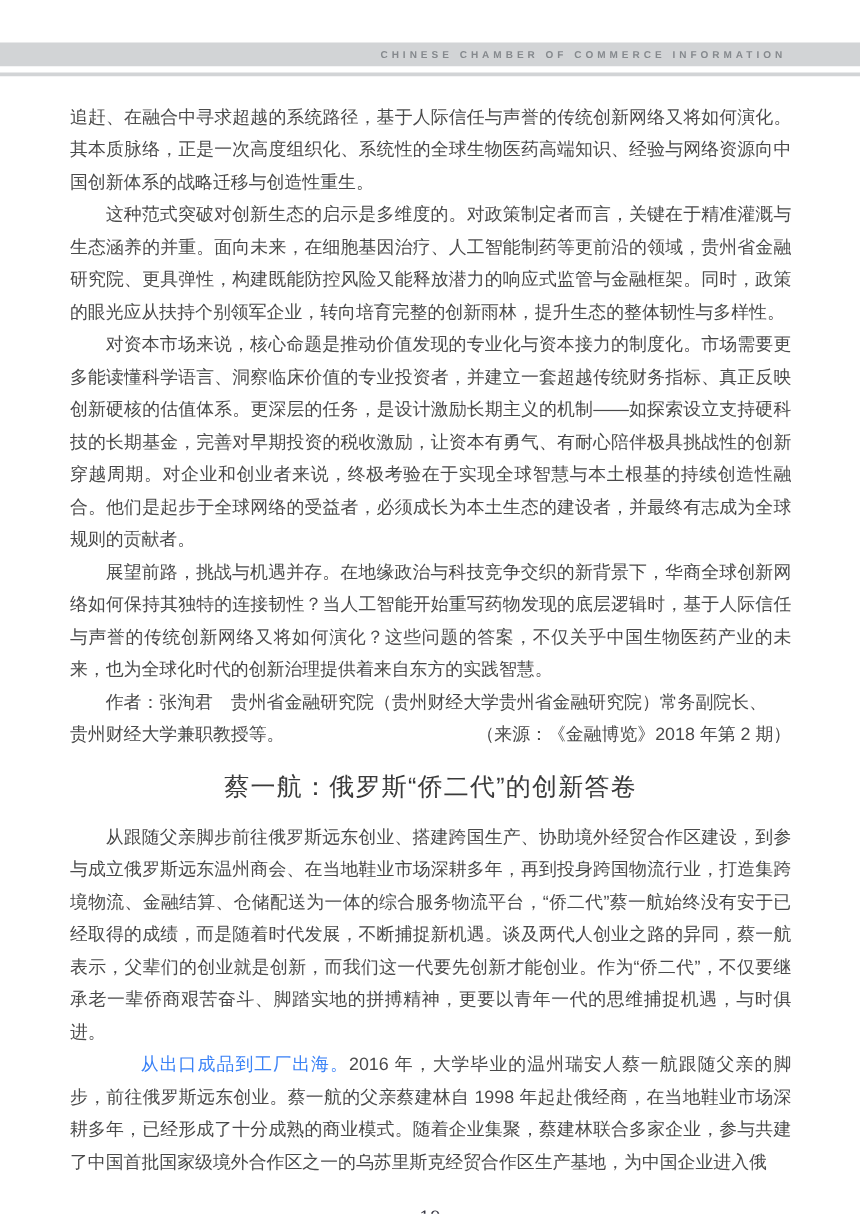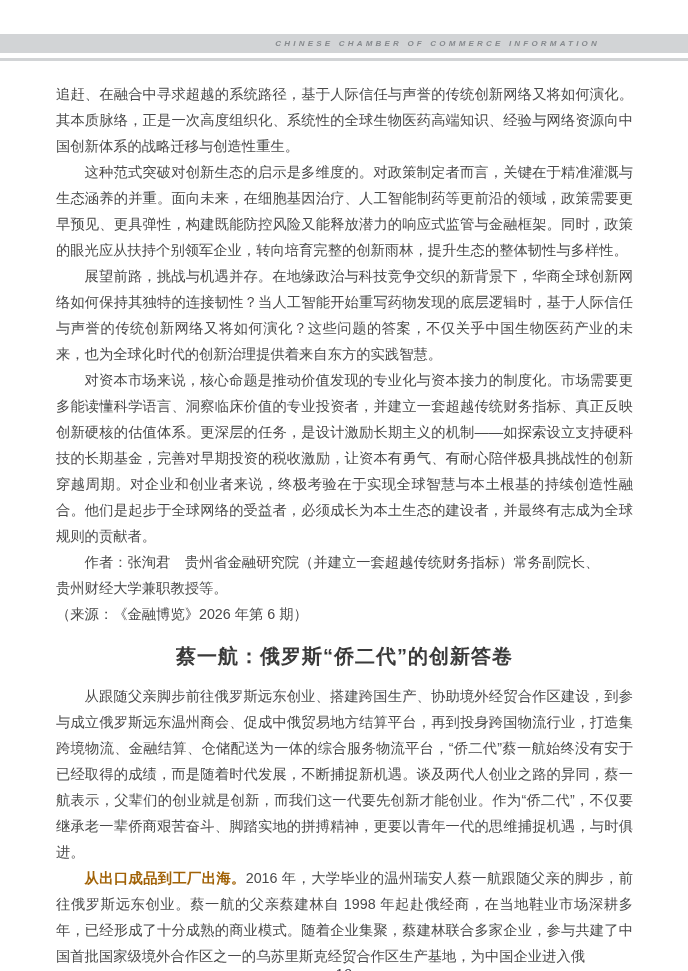--- a/index.html
+++ b/index.html
@@ -4,76 +4,76 @@
 <style>
   * { margin:0; padding:0; box-sizing:border-box; }
   html,body { width:688px; }
   body {
     width:688px; height:971px; position:relative; background:#ffffff;
     font-family:"Liberation Sans","DejaVu Sans",sans-serif; overflow:hidden;
   }
   .page { width:688px; height:971px; position:relative; background:#fff; }
   .banner {
     margin-top:34px; height:19px; width:100%; background:#d2d4d6;
-    display:flex; align-items:center; justify-content:flex-end; padding-right:88px;font-style:italic;
+    display:flex; align-items:center; justify-content:flex-end; padding-right:59px;
   }
   .banner-text {
     font-size:8px; font-weight:bold; letter-spacing:3.2px; color:#85898d;
     font-family:"Liberation Sans","DejaVu Sans",sans-serif;
   }
   .rule { margin-top:5px; height:3px; width:100%; background:#d2d4d6; }
   .content {
     padding:0 55px 0 56px; margin-top:20px; color:#4a4a4a;
     font-size:14.3px; line-height:26px; text-align:justify;
   }
   .content p { margin:0; }
   .indent { text-indent:2em; }
   .author-row2 {
-    display:flex; justify-content:space-between; align-items:baseline;flex-direction:column;
+    display:flex; justify-content:space-between; align-items:baseline;
   }
   .article-title {
-    text-align:center; font-size:20px; font-weight:bold; color:#3a3a3a;
+    text-align:center; font-size:20px; font-weight:normal; color:#3a3a3a;
     letter-spacing:1px; margin:15px 0 13px 0; line-height:28px; text-indent:0;
   }
-  .lead-bold { font-weight:bold; color:#a16207; }
+  .lead-bold { font-weight:normal; color:#3b82f6;margin-left:28px; }
   .page-num {
     position:absolute; bottom:23px; left:0; width:100%; text-align:center;
     font-family:"DejaVu Serif","Liberation Serif",serif; font-size:13.5px; color:#33333f;
   }
 </style>
 </head>
 <body>
 
 <div class="page">
 
   <div class="banner">
     <span class="banner-text">CHINESE CHAMBER OF COMMERCE INFORMATION</span>
   </div>
   <div class="rule"></div>
 
   <div class="content">
 
     <p>追赶、在融合中寻求超越的系统路径，基于人际信任与声誉的传统创新网络又将如何演化。其本质脉络，正是一次高度组织化、系统性的全球生物医药高端知识、经验与网络资源向中国创新体系的战略迁移与创造性重生。</p>
 
-    <p class="indent">这种范式突破对创新生态的启示是多维度的。对政策制定者而言，关键在于精准灌溉与生态涵养的并重。面向未来，在细胞基因治疗、人工智能制药等更前沿的领域，政策需要更早预见、更具弹性，构建既能防控风险又能释放潜力的响应式监管与金融框架。同时，政策的眼光应从扶持个别领军企业，转向培育完整的创新雨林，提升生态的整体韧性与多样性。</p>
+    <p class="indent">这种范式突破对创新生态的启示是多维度的。对政策制定者而言，关键在于精准灌溉与生态涵养的并重。面向未来，在细胞基因治疗、人工智能制药等更前沿的领域，贵州省金融研究院、更具弹性，构建既能防控风险又能释放潜力的响应式监管与金融框架。同时，政策的眼光应从扶持个别领军企业，转向培育完整的创新雨林，提升生态的整体韧性与多样性。</p>
+
+    <p class="indent">对资本市场来说，核心命题是推动价值发现的专业化与资本接力的制度化。市场需要更多能读懂科学语言、洞察临床价值的专业投资者，并建立一套超越传统财务指标、真正反映创新硬核的估值体系。更深层的任务，是设计激励长期主义的机制——如探索设立支持硬科技的长期基金，完善对早期投资的税收激励，让资本有勇气、有耐心陪伴极具挑战性的创新穿越周期。对企业和创业者来说，终极考验在于实现全球智慧与本土根基的持续创造性融合。他们是起步于全球网络的受益者，必须成长为本土生态的建设者，并最终有志成为全球规则的贡献者。</p>
 
     <p class="indent">展望前路，挑战与机遇并存。在地缘政治与科技竞争交织的新背景下，华商全球创新网络如何保持其独特的连接韧性？当人工智能开始重写药物发现的底层逻辑时，基于人际信任与声誉的传统创新网络又将如何演化？这些问题的答案，不仅关乎中国生物医药产业的未来，也为全球化时代的创新治理提供着来自东方的实践智慧。</p>
 
-    <p class="indent">对资本市场来说，核心命题是推动价值发现的专业化与资本接力的制度化。市场需要更多能读懂科学语言、洞察临床价值的专业投资者，并建立一套超越传统财务指标、真正反映创新硬核的估值体系。更深层的任务，是设计激励长期主义的机制——如探索设立支持硬科技的长期基金，完善对早期投资的税收激励，让资本有勇气、有耐心陪伴极具挑战性的创新穿越周期。对企业和创业者来说，终极考验在于实现全球智慧与本土根基的持续创造性融合。他们是起步于全球网络的受益者，必须成长为本土生态的建设者，并最终有志成为全球规则的贡献者。</p>
-
-    <p class="indent">作者：张洵君　贵州省金融研究院（并建立一套超越传统财务指标）常务副院长、</p>
+    <p class="indent">作者：张洵君　贵州省金融研究院（贵州财经大学贵州省金融研究院）常务副院长、</p>
 
     <div class="author-row2">
       <span>贵州财经大学兼职教授等。</span>
-      <span>（来源：《金融博览》2026 年第 6 期）</span>
+      <span>（来源：《金融博览》2018 年第 2 期）</span>
     </div>
 
     <h2 class="article-title">蔡一航：俄罗斯“侨二代”的创新答卷</h2>
 
-    <p class="indent">从跟随父亲脚步前往俄罗斯远东创业、搭建跨国生产、协助境外经贸合作区建设，到参与成立俄罗斯远东温州商会、促成中俄贸易地方结算平台，再到投身跨国物流行业，打造集跨境物流、金融结算、仓储配送为一体的综合服务物流平台，“侨二代”蔡一航始终没有安于已经取得的成绩，而是随着时代发展，不断捕捉新机遇。谈及两代人创业之路的异同，蔡一航表示，父辈们的创业就是创新，而我们这一代要先创新才能创业。作为“侨二代”，不仅要继承老一辈侨商艰苦奋斗、脚踏实地的拼搏精神，更要以青年一代的思维捕捉机遇，与时俱进。</p>
+    <p class="indent">从跟随父亲脚步前往俄罗斯远东创业、搭建跨国生产、协助境外经贸合作区建设，到参与成立俄罗斯远东温州商会、在当地鞋业市场深耕多年，再到投身跨国物流行业，打造集跨境物流、金融结算、仓储配送为一体的综合服务物流平台，“侨二代”蔡一航始终没有安于已经取得的成绩，而是随着时代发展，不断捕捉新机遇。谈及两代人创业之路的异同，蔡一航表示，父辈们的创业就是创新，而我们这一代要先创新才能创业。作为“侨二代”，不仅要继承老一辈侨商艰苦奋斗、脚踏实地的拼搏精神，更要以青年一代的思维捕捉机遇，与时俱进。</p>
 
     <p class="indent"><b class="lead-bold">从出口成品到工厂出海。</b><span>2016 年，大学毕业的温州瑞安人蔡一航跟随父亲的脚步，前往俄罗斯远东创业。蔡一航的父亲蔡建林自 1998 年起赴俄经商，在当地鞋业市场深耕多年，已经形成了十分成熟的商业模式。随着企业集聚，蔡建林联合多家企业，参与共建了中国首批国家级境外合作区之一的乌苏里斯克经贸合作区生产基地，为中国企业进入俄</span></p>
 
   </div>
 
   <div class="page-num">19</div>
 
 </div>
 
 </body></html>

